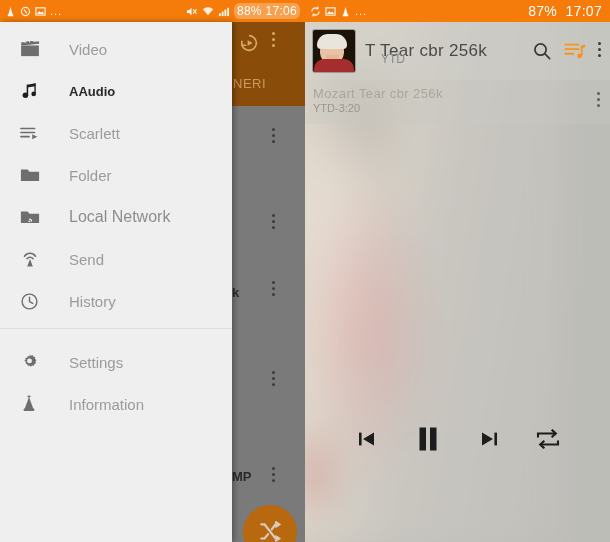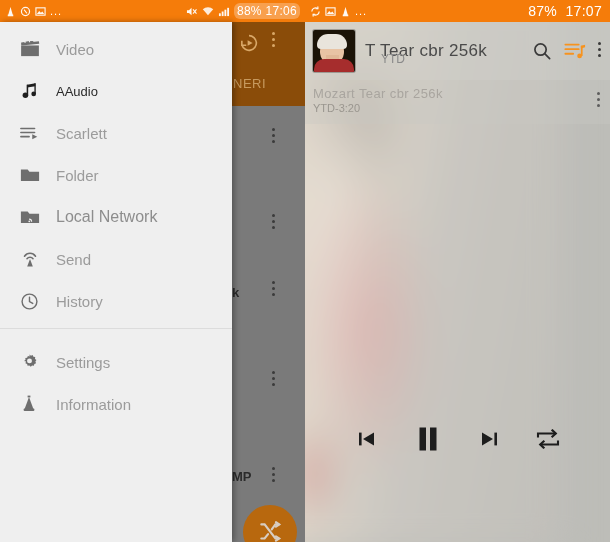--- a/index.html
+++ b/index.html
@@ -48,25 +48,25 @@
     border-radius:50%; background:#b8680e; display:flex; align-items:center;
     justify-content:center; color:#d8cdc2; }
 
   
   .scrim { position:absolute; top:22px; left:0; width:305px; height:520px;
     background:rgba(0,0,0,0.0); }
   .drawer { position:absolute; top:22px; left:0; width:232px; height:520px;
     background:#EFEFEF; box-shadow:2px 0 6px rgba(0,0,0,.35); }
   .drawer-group { padding-top:6px; }
   .drw-item { position:relative; height:42px; display:flex; align-items:center;
-    padding-left:20px; }
+    padding-left:20px;gap:13px; }
   .drw-ico { width:26px; height:22px; display:flex; align-items:center;
     justify-content:flex-start; color:#6e6e6e; flex:none; }
   .drw-label { margin-left:10px; font-size:15px; color:#9b9b9b; white-space:nowrap; }
-  .drw-item.active .drw-label { color:#2a2a2a; font-size:13px; font-weight:normal; }
+  .drw-item.active .drw-label { color:#2a2a2a; font-size:13px; font-weight:bold; }
   .drw-item.active .drw-ico   { color:#1f1f1f; }
   .drw-item.small .drw-label  { font-size:16px; color:#8d8d8d; }
   .drw-item.small .drw-ico    { color:#6e6e6e; }
   .drw-sep { height:1px; background:#dcdcdc; margin:6px 0 6px 0; }
 
   
   .np { position:absolute; top:22px; left:0; width:305px; height:520px;
     background:#bdbdb8; overflow:hidden; }
 
   

